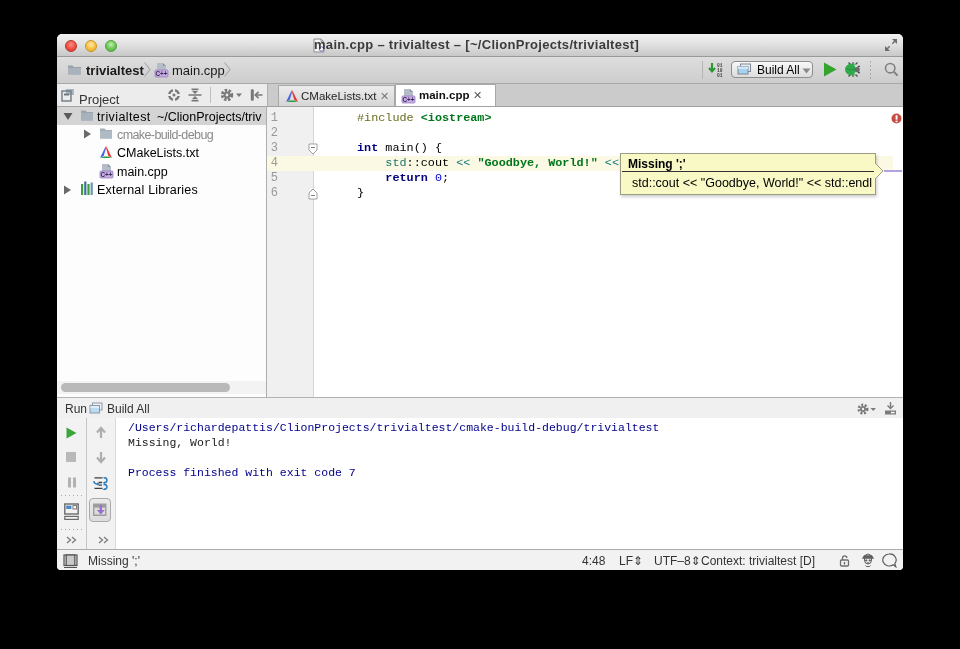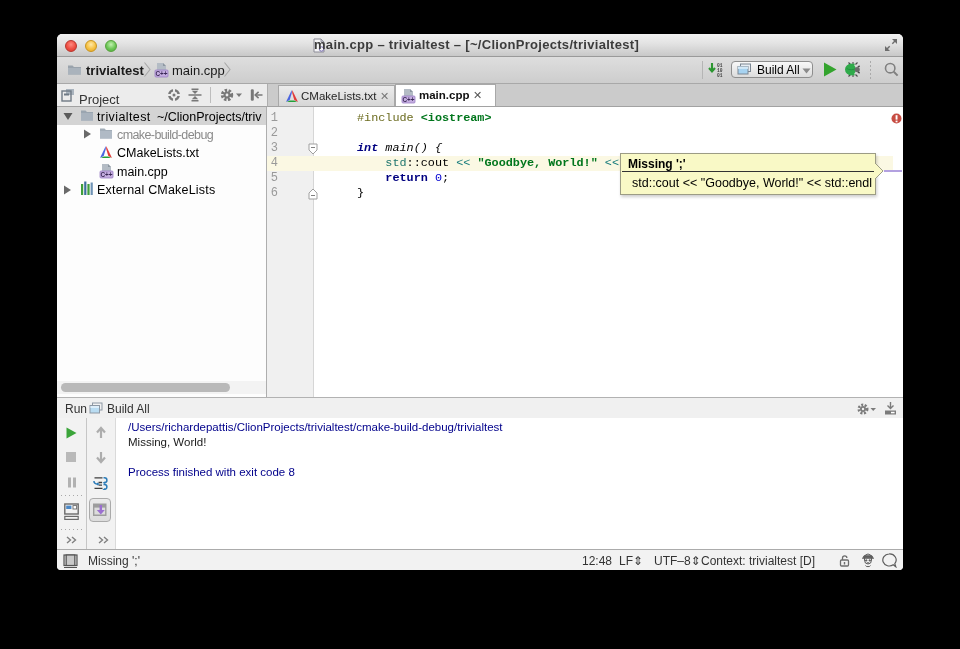--- a/index.html
+++ b/index.html
@@ -27,21 +27,21 @@
   
   #project{position:absolute;left:0;top:73px;width:209px;height:290px;background:#fdfdfd;
     border-right:1px solid #aeaeae;}
   #editor{position:absolute;left:210px;top:73px;width:636px;height:290px;background:#fff;}
   #gutter{position:absolute;left:0;top:0;width:46px;height:290px;background:#f0f0f0;
     border-right:1px solid #d6d6d6;}
   .gnum{position:absolute;left:0;width:11px;text-align:right;font-family:"Liberation Mono",monospace;
     font-size:12px;line-height:15px;color:#999;}
   .code{position:absolute;left:51px;font-family:"Liberation Mono",monospace;font-size:11.8px;
     line-height:15px;color:#000;white-space:pre;margin-left:39px;}
-  .cons{position:absolute;left:71px;font-family:Liberation Sans, sans-serif;font-size:11.5px;
+  .cons{position:absolute;left:71px;font-family:Liberation Mono, monospace;font-size:11.5px;
     line-height:15px;white-space:pre;}
   
   #runhdr{position:absolute;left:0;top:363px;width:846px;height:21px;background:#f0f0f0;
     border-top:1px solid #b2b2b2;}
   #runbody{position:absolute;left:0;top:384px;width:846px;height:131px;background:#fff;}
   #runbar1{position:absolute;left:0;top:0;width:29px;height:131px;background:#f2f2f2;
     border-right:1px solid #c6c6c6;}
   #runbar2{position:absolute;left:30px;top:0;width:28px;height:131px;background:#f2f2f2;
     border-right:1px solid #dadada;}
   
@@ -263,21 +263,21 @@
           </svg>
       </div>
       <div class="abs" style="left:23px;top:74px;width:14px;height:15px;">
         <svg width="14" height="15" viewBox="0 0 14 15">
           <rect x="1" y="3" width="2.2" height="11" fill="#3f9e3c"></rect>
           <rect x="4.2" y="0.5" width="2.2" height="13.5" fill="#3e6f9e"></rect>
           <rect x="7.4" y="3" width="2.2" height="11" fill="#3f9e3c"></rect>
           <rect x="10.6" y="1.5" width="2.2" height="12.5" fill="#6f93b5"></rect>
         </svg>
       </div>
-      <div class="abs" style="left:40px;top:76px;font-size:12.5px;color:#000;letter-spacing:0.2px;">External CMakeLists</div>
+      <div class="abs" style="left:40px;top:76px;font-size:12.5px;color:#000;letter-spacing:0.2px;">External Libraries</div>
       <div class="abs" style="left:0px;top:274px;width:209px;height:13px;background:#f3f3f3;"></div>
       <div class="abs" style="left:4px;top:276px;width:169px;height:9px;background:#b9b9b9;border-radius:5px;"></div>
     </div>
     <div id="editor">
       <div id="gutter"></div>
       <div class="abs" style="left:0px;top:49px;width:626px;height:15px;background:#fbf8e3;"></div>
       <div class="gnum" style="top:4px;">1</div>
       <div class="gnum" style="top:19px;">2</div>
       <div class="gnum" style="top:34px;">3</div>
       <div class="gnum" style="top:49px;">4</div>
@@ -289,21 +289,21 @@
             <path d="M3 4.5 h4" stroke="#808080" stroke-width="1.2"></path>
           </svg>
       </div>
       <div class="abs" style="left:41px;top:81px;width:10px;height:12px;">
         <svg width="10" height="12">
             <path d="M1 11 h8 V5 L5 1 L1 5 z" fill="#fff" stroke="#a0a0a0"></path>
             <path d="M3 7.5 h4" stroke="#808080" stroke-width="1.2"></path>
           </svg>
       </div>
       <div class="code" style="top:4px;"><span style="color:#6c6c20;">#include</span> <b style="color:#00761c;">&lt;iostream&gt;</b></div>
-      <div class="code" style="top:34px;font-style:italic;"><b style="color:#000080;">int</b> main() {</div>
+      <div class="code" style="top:34px;"><b style="color:#000080;">int</b> main() {</div>
       <div class="code" style="top:49px;">    <span style="color:#20766e;">std</span>::cout <span style="color:#137a7a;">&lt;&lt;</span> <b style="color:#00761c;">"Goodbye, World!"</b> <span style="color:#137a7a;">&lt;&lt;</span> <span style="color:#20766e;">std</span>::</div>
       <div class="code" style="top:64px;">    <b style="color:#000080;">return</b> <span style="color:#0000d0;">0</span>;</div>
       <div class="code" style="top:79px;">}</div>
       <div class="abs" style="left:617px;top:63px;width:18px;height:2px;background:#b3a1e0;"></div>
       <div class="abs" style="left:624px;top:6px;width:11px;height:11px;">
         <svg width="11" height="11">
             <circle cx="5.5" cy="5.5" r="5" fill="#c74d43"></circle>
             <rect x="4.6" y="2.2" width="1.9" height="4.4" fill="#fff"></rect>
             <rect x="4.6" y="7.6" width="1.9" height="1.7" fill="#fff"></rect>
           </svg>
@@ -409,32 +409,32 @@
           <path d="M10 3 v5 h2.8 l-4 4.6 -4 -4.6 h2.8 v-5 z" fill="#9b6fd0"></path>
         </svg>
       </div>
       <div class="abs" style="left:41px;top:118px;width:11px;height:8px;">
           <svg width="11" height="8">
             <path d="M1 1 L4.5 4 L1 7 M6 1 L9.5 4 L6 7" fill="none" stroke="#808080" stroke-width="1.4"></path>
           </svg>
         </div>
       <div class="cons" style="top:2px;color:#00008b;">/Users/richardepattis/ClionProjects/trivialtest/cmake-build-debug/trivialtest</div>
       <div class="cons" style="top:17px;color:#1a1a1a;">Missing, World!</div>
-      <div class="cons" style="top:47px;color:#00008b;">Process finished with exit code 8</div>
+      <div class="cons" style="top:47px;color:#00008b;">Process finished with exit code 7</div>
     </div>
     <div id="status">
       <div class="abs" style="left:6px;top:4px;width:15px;height:14px;">
         <svg width="15" height="14" viewBox="0 0 15 14">
           <rect x="1" y="1" width="13" height="10.5" fill="#d9d9d9" stroke="#555" stroke-width="1.2"></rect>
           <rect x="3.2" y="1" width="8.6" height="10.5" fill="#c9c9c9" stroke="#555" stroke-width="1.2"></rect>
           <rect x="1" y="13" width="13" height="1" fill="#555"></rect>
         </svg>
       </div>
       <div class="abs" style="left:31px;top:4px;font-size:12px;color:#333;">Missing ';'</div>
-      <div class="abs" style="left:525px;top:4px;font-size:12px;color:#333;">12:48</div>
+      <div class="abs" style="left:525px;top:4px;font-size:12px;color:#333;">4:48</div>
       <div class="abs" style="left:562px;top:4px;font-size:12px;color:#333;">LF⇕</div>
       <div class="abs" style="left:597px;top:4px;font-size:12px;color:#333;text-align:center;">UTF–8⇕</div>
       <div class="abs" style="left:644px;top:4px;font-size:12px;color:#333;">Context: trivialtest [D]</div>
       <div class="abs" style="left:782px;top:4px;width:11px;height:13px;">
         <svg width="11" height="13">
             <rect x="1.5" y="6" width="8" height="6" rx="1" fill="none" stroke="#6e6e6e" stroke-width="1.3"></rect>
             <path d="M3.5 6 V4 a2.2 2.2 0 0 1 4.4 0" fill="none" stroke="#6e6e6e" stroke-width="1.3"></path>
             <rect x="4.8" y="8" width="1.4" height="2.5" fill="#6e6e6e"></rect>
           </svg>
       </div>

